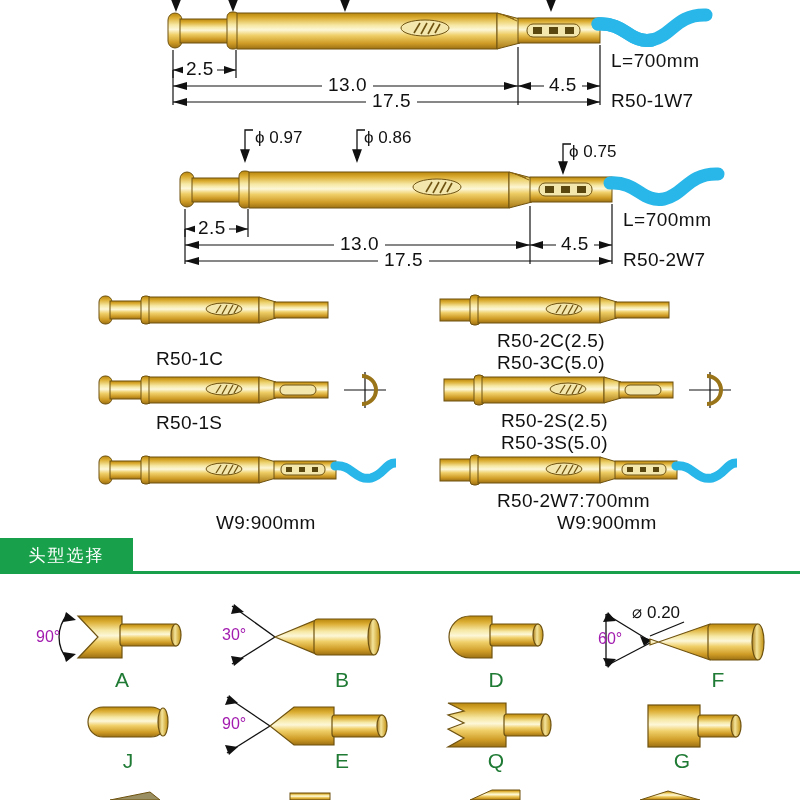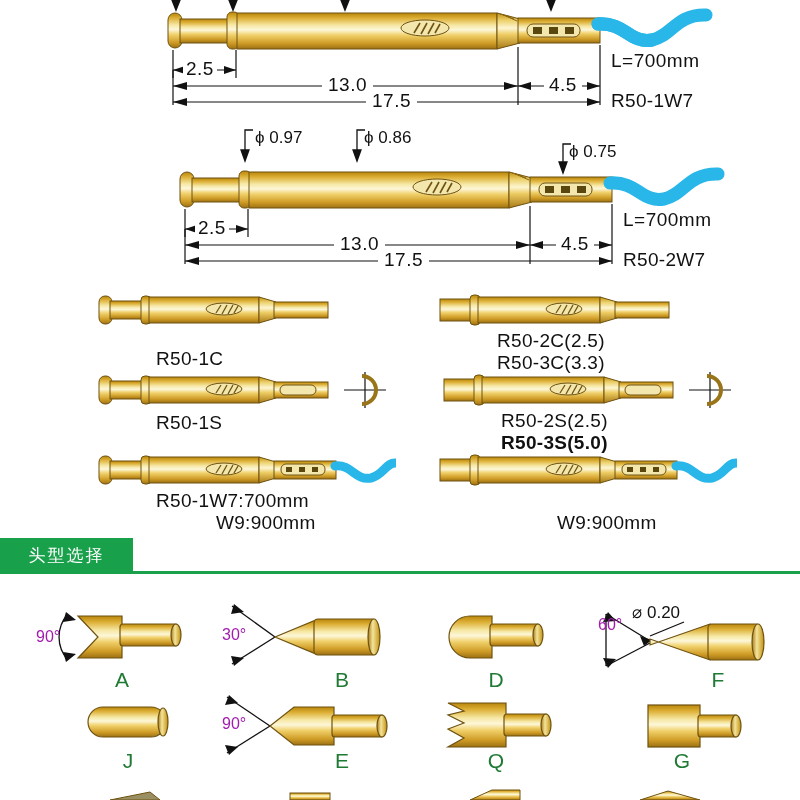--- a/index.html
+++ b/index.html
@@ -247,21 +247,21 @@
     <g stroke="#6e5210" stroke-width="1.3">
       <line x1="119" y1="23" x2="124" y2="15"></line>
         <line x1="125" y1="24" x2="130" y2="15"></line>
       <line x1="131" y1="24" x2="136" y2="15"></line>
         <line x1="137" y1="23" x2="141" y2="16"></line>
     </g>
     <polygon points="163,7 180,12 180,28 163,33" fill="url(#brassH2)" stroke="#6e5210" stroke-width="1"></polygon>
     <rect x="178" y="12" width="54" height="16" fill="url(#brassH)" stroke="#6e5210" stroke-width="1"></rect>
   </svg>
   <div class="abs partlabel" style="left:60px;top:40px;">R50-2C(2.5)</div>
-  <div class="abs partlabel" style="left:60px;top:62px;">R50-3C(3.3)</div>
+  <div class="abs partlabel" style="left:60px;top:62px;">R50-3C(5.0)</div>
 </div>
 
 <div class="abs" style="left:96px;top:370px;width:360px;height:70px;">
   <svg width="300" height="44">
     <rect x="3" y="6" width="13" height="28" rx="6" fill="url(#brassH)" stroke="#6e5210" stroke-width="1"></rect>
     <rect x="14" y="11" width="33" height="18" fill="url(#brassH)" stroke="#6e5210" stroke-width="1"></rect>
     <rect x="45" y="6" width="10" height="28" rx="4" fill="url(#brassH)" stroke="#6e5210" stroke-width="1"></rect>
     <rect x="53" y="7" width="110" height="26" fill="url(#brassH)" stroke="#6e5210" stroke-width="1"></rect>
     <ellipse cx="128" cy="19" rx="18" ry="6" fill="#f3e7ae" stroke="#6e5210" stroke-width="1"></ellipse>
     <g stroke="#6e5210" stroke-width="1.3">
@@ -298,21 +298,21 @@
     <polygon points="163,7 180,12 180,28 163,33" fill="url(#brassH2)" stroke="#6e5210" stroke-width="1"></polygon>
     <rect x="178" y="12" width="54" height="16" fill="url(#brassH)" stroke="#6e5210" stroke-width="1"></rect>
     <rect x="184" y="15" width="36" height="10" rx="5" fill="#f3e7ae" stroke="#6e5210" stroke-width="1"></rect>
     <g stroke="#111" stroke-width="1.2" fill="none">
       <line x1="248" y1="20" x2="290" y2="20"></line>
       <line x1="269" y1="2" x2="269" y2="38"></line>
       <path d="M266 6 A 14 14 0 0 1 266 34" stroke="#9a7418" stroke-width="4"></path>
     </g>
   </svg>
   <div class="abs partlabel" style="left:60px;top:40px;">R50-2S(2.5)</div>
-  <div class="abs partlabel" style="left:60px;top:62px;font-weight:bold;">R50-3S(5.0)</div>
+  <div class="abs partlabel" style="left:60px;top:62px;">R50-3S(5.0)</div>
 </div>
 
 <div class="abs" style="left:96px;top:450px;width:360px;height:80px;">
   <svg width="300" height="44">
     <rect x="3" y="6" width="13" height="28" rx="6" fill="url(#brassH)" stroke="#6e5210" stroke-width="1"></rect>
     <rect x="14" y="11" width="33" height="18" fill="url(#brassH)" stroke="#6e5210" stroke-width="1"></rect>
     <rect x="45" y="6" width="10" height="28" rx="4" fill="url(#brassH)" stroke="#6e5210" stroke-width="1"></rect>
     <rect x="53" y="7" width="110" height="26" fill="url(#brassH)" stroke="#6e5210" stroke-width="1"></rect>
     <ellipse cx="128" cy="19" rx="18" ry="6" fill="#f3e7ae" stroke="#6e5210" stroke-width="1"></ellipse>
     <g stroke="#6e5210" stroke-width="1.3">
@@ -324,21 +324,20 @@
     <polygon points="163,7 180,12 180,28 163,33" fill="url(#brassH2)" stroke="#6e5210" stroke-width="1"></polygon>
     <rect x="178" y="11" width="62" height="18" fill="url(#brassH)" stroke="#6e5210" stroke-width="1"></rect>
     <rect x="185" y="14" width="44" height="11" rx="5" fill="#f3e7ae" stroke="#6e5210" stroke-width="1"></rect>
     <g fill="#5a4710">
       <rect x="190" y="17" width="6" height="5"></rect>
       <rect x="203" y="17" width="6" height="5"></rect>
       <rect x="216" y="17" width="6" height="5"></rect>
     </g>
     <path d="M239 16 C 256 14, 259 31, 275 28 C 288 25, 290 12, 300 13" stroke="#29b6e8" stroke-width="9" fill="none" stroke-linecap="round"></path>
   </svg>
-  <div class="abs partlabel" style="left:60px;top:40px;">R50-1W7:700mm</div>
   <div class="abs partlabel" style="left:120px;top:62px;">W9:900mm</div>
 </div>
 
 <div class="abs" style="left:437px;top:450px;width:360px;height:80px;">
   <svg width="300" height="44">
     <rect x="3" y="9" width="33" height="22" fill="url(#brassH)" stroke="#6e5210" stroke-width="1"></rect>
     <rect x="33" y="5" width="10" height="30" rx="4" fill="url(#brassH)" stroke="#6e5210" stroke-width="1"></rect>
     <rect x="41" y="7" width="122" height="26" fill="url(#brassH)" stroke="#6e5210" stroke-width="1"></rect>
     <ellipse cx="127" cy="19" rx="18" ry="6" fill="#f3e7ae" stroke="#6e5210" stroke-width="1"></ellipse>
     <g stroke="#6e5210" stroke-width="1.3">
@@ -350,20 +349,21 @@
     <polygon points="163,7 180,12 180,28 163,33" fill="url(#brassH2)" stroke="#6e5210" stroke-width="1"></polygon>
     <rect x="178" y="11" width="62" height="18" fill="url(#brassH)" stroke="#6e5210" stroke-width="1"></rect>
     <rect x="185" y="14" width="44" height="11" rx="5" fill="#f3e7ae" stroke="#6e5210" stroke-width="1"></rect>
     <g fill="#5a4710">
       <rect x="190" y="17" width="6" height="5"></rect>
       <rect x="203" y="17" width="6" height="5"></rect>
       <rect x="216" y="17" width="6" height="5"></rect>
     </g>
     <path d="M239 16 C 256 14, 259 31, 275 28 C 288 25, 290 12, 300 13" stroke="#29b6e8" stroke-width="9" fill="none" stroke-linecap="round"></path>
   </svg>
+  <div class="abs partlabel" style="left:60px;top:40px;">R50-2W7:700mm</div>
   <div class="abs partlabel" style="left:120px;top:62px;">W9:900mm</div>
 </div>
 
 <div class="section-banner">头型选择</div>
 <div class="section-rule"></div>
 
 <div class="abs" style="left:30px;top:600px;width:180px;height:95px;">
   <svg width="180" height="70">
     <g stroke="#111" stroke-width="1.3" fill="none">
       <path d="M38 14 A 34 34 0 0 0 38 60"></path>
@@ -417,21 +417,21 @@
     </g>
     <g fill="#111">
       <polygon points="54,44 42,40 46,50"></polygon>
       <polygon points="10,16 18,25 5,26"></polygon>
       <polygon points="10,72 18,63 5,62"></polygon>
     </g>
     <polygon points="52,43 52,49 112,28 112,64" fill="url(#brassH)" stroke="#6e5210" stroke-width="1.2"></polygon>
     <rect x="110" y="28" width="52" height="36" rx="4" fill="url(#brassH)" stroke="#6e5210" stroke-width="1.2"></rect>
     <ellipse cx="160" cy="46" rx="6" ry="18" fill="url(#brassCap)" stroke="#6e5210" stroke-width="1.2"></ellipse>
   </svg>
-  <div class="abs angletext" style="left:0px;top:20px;text-align:right;">60°</div>
+  <div class="abs angletext" style="left:0px;top:34px;text-align:right;">60°</div>
   <div class="abs phitext" style="left:34px;top:6px;">⌀ 0.20</div>
   <div class="abs headletter" style="left:100px;top:72px;width:40px;">F</div>
 </div>
 
 <div class="abs" style="left:30px;top:695px;width:180px;height:90px;">
   <svg width="180" height="62">
     <rect x="58" y="12" width="78" height="30" rx="15" fill="url(#brassH)" stroke="#6e5210" stroke-width="1.2"></rect>
     <ellipse cx="133" cy="27" rx="5" ry="14" fill="url(#brassCap)" stroke="#6e5210" stroke-width="1.2"></ellipse>
   </svg>
   <div class="abs headletter" style="left:78px;top:54px;width:40px;">J</div>

